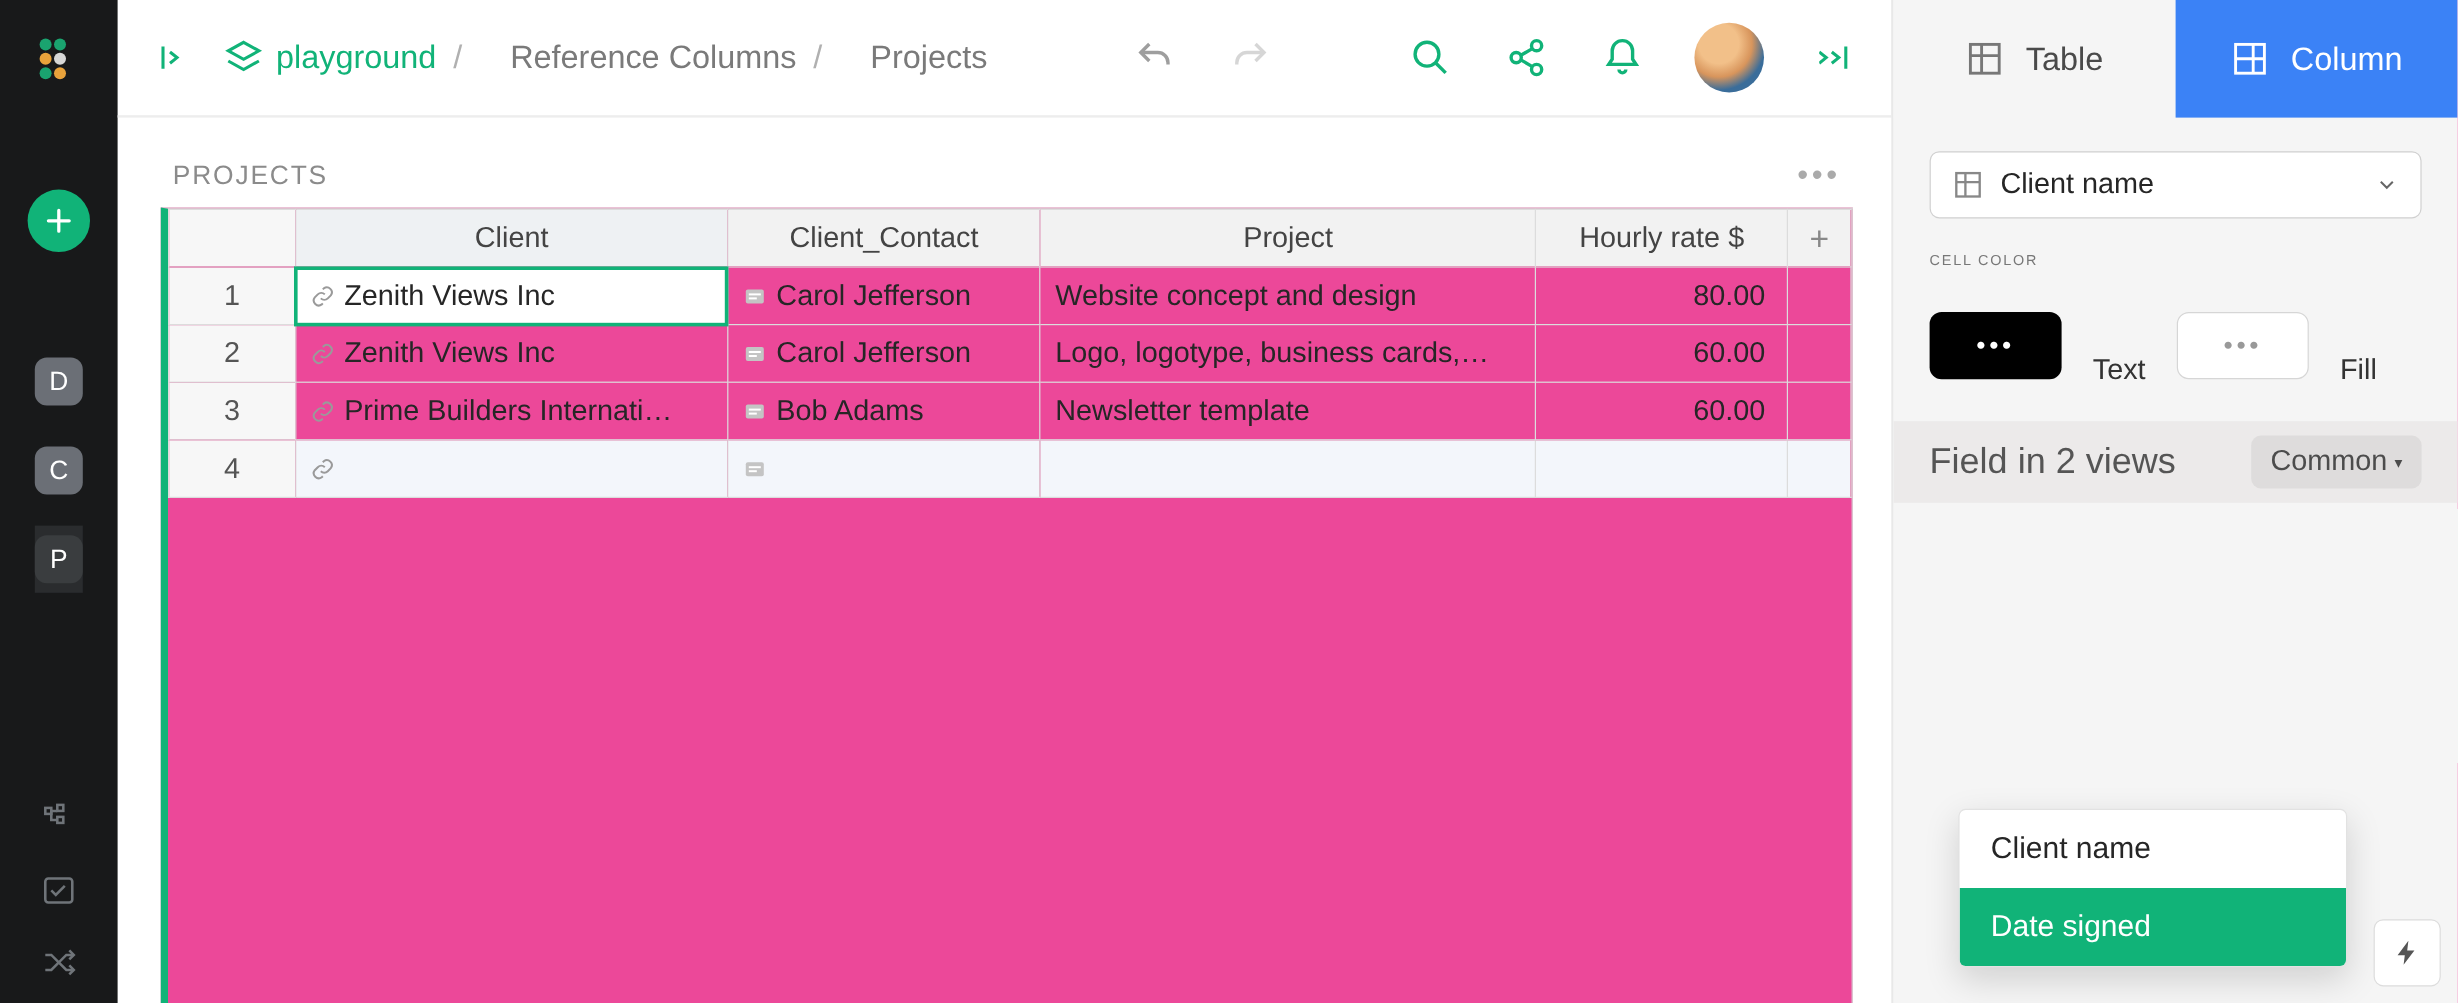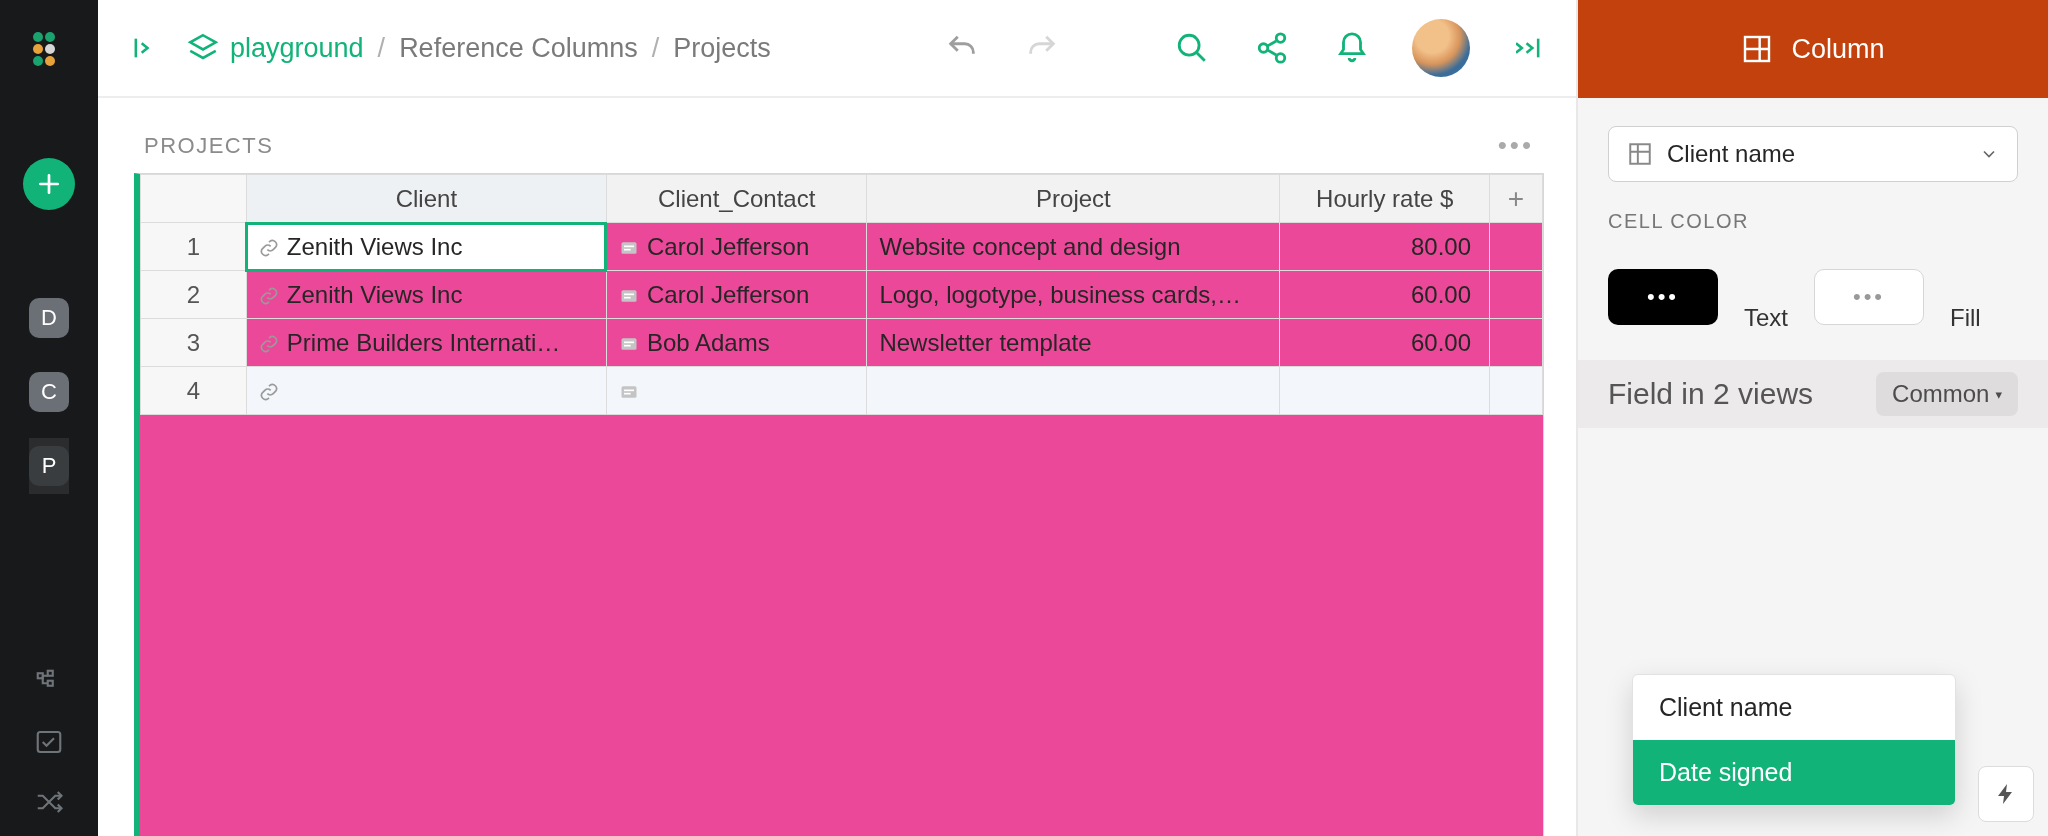--- a/index.html
+++ b/index.html
@@ -57,21 +57,21 @@
   .topbar {
     height: 98px; flex: 0 0 98px;
     border-bottom: 2px solid #ededed;
     display: flex; align-items: center;
     padding: 0 26px;
     position: relative;
   }
   .bc { display: flex; align-items: center; gap: 14px; }
   .bc-link { color: #11b378; font-size: 27px; cursor: pointer; }
   .bc-sep  { color: #b0b0b0; font-size: 27px; }
-  .bc-part { color: #7a7a7a; font-size: 27px; cursor: pointer; }
+  .bc-part { color: #7a7a7a; font-size: 27px; cursor: pointer; margin-left: 26px; }
   .layers-ic { margin-left: 22px; margin-right: 10px; display:inline-flex; }
 
   .topbar-ics { position: absolute; right: 26px; display: flex; align-items: center; gap: 40px; }
   .tb-ic { width: 40px; height: 40px; display:flex; align-items:center; justify-content:center; cursor:pointer; }
   .avatar { width: 58px; height: 58px; border-radius: 50%; background: radial-gradient(circle at 35% 30%, #f2c089 0 30%, #d8955c 50%, #3a6d9a 70%); cursor:pointer; }
 
   
   .sheet-area { flex: 1; padding: 32px 32px 0 36px; background:#fff; overflow:hidden; }
   .sheet-header { display:flex; align-items:center; justify-content:space-between; margin-bottom: 12px; padding:0 10px; }
   .sheet-title { color:#8b8b8b; letter-spacing:1.5px; font-size:22px; font-weight:500; }
@@ -91,30 +91,30 @@
   .col-client  { width:354px; max-width:354px; }
   .col-contact { width:256px; max-width:256px; }
   .col-project { width:406px; max-width:406px; }
   .col-rate    { width:206px; }
 
   
   .panel { width: 470px; flex:0 0 470px; background:#f5f5f5; display:flex; flex-direction:column; position:relative; }
   .panel-tabs { height:98px; display:flex; }
   .ptab { flex:1; display:flex; align-items:center; justify-content:center; gap:18px; font-size:27px; cursor:pointer; }
   .ptab.table  { background:#f5f5f5; color:#4a4a4a; }
-  .ptab.column { background:#c2410c; color:#fff; }
+  .ptab.column { background:#3b82f6; color:#fff; }
 
   .panel-body { padding: 28px 30px 0 30px; display:flex; flex-direction:column; gap:28px; }
   .select-box {
     background:#fff; border:1px solid #d0d0d0; border-radius:8px;
     height:56px; display:flex; align-items:center; padding:0 18px;
     font-size:24px; cursor:pointer; justify-content:space-between;
   }
   .select-left { display:flex; align-items:center; gap:14px; }
-  .panel-label { color:#777; letter-spacing:1.5px; font-size:20px; font-weight:500; }
+  .panel-label { color:#777; letter-spacing:1.5px; font-size:12px; font-weight:500; }
 
   .color-row { display:flex; align-items:center; gap:26px; }
   .swatch { width:110px; height:56px; border-radius:10px; display:flex; align-items:center; justify-content:center; cursor:pointer; }
   .swatch.black { background:#000; }
   .swatch.white { background:#fff; border:1px solid #d6d6d6; }
   .dots { letter-spacing:3px; font-size:22px; }
   .swatch.black .dots { color:#fff; }
   .swatch.white .dots { color:#999; }
   .color-lbl { font-size:24px; color:#333;margin-top:43px; }
 
@@ -360,20 +360,27 @@
                 <td></td>
               </tr>
             </tbody>
         </table>
       </div>
     </div>
   </div>
 
   <div class="panel">
     <div class="panel-tabs">
+      <div class="ptab table">
+        <svg width="32" height="32" viewBox="0 0 24 24" fill="none" stroke="#777" stroke-width="1.8">
+            <rect x="3" y="3" width="18" height="18"></rect>
+            <path d="M3 10h18M10 3v18"></path>
+          </svg>
+        <span>Table</span>
+      </div>
       <div class="ptab column">
         <svg width="32" height="32" viewBox="0 0 24 24" fill="none" stroke="#fff" stroke-width="1.8">
             <rect x="3" y="3" width="18" height="18"></rect>
             <path d="M3 12h18M14 3v18"></path>
           </svg>
         <span>Column</span>
       </div>
     </div>
 
     <div class="panel-body">

